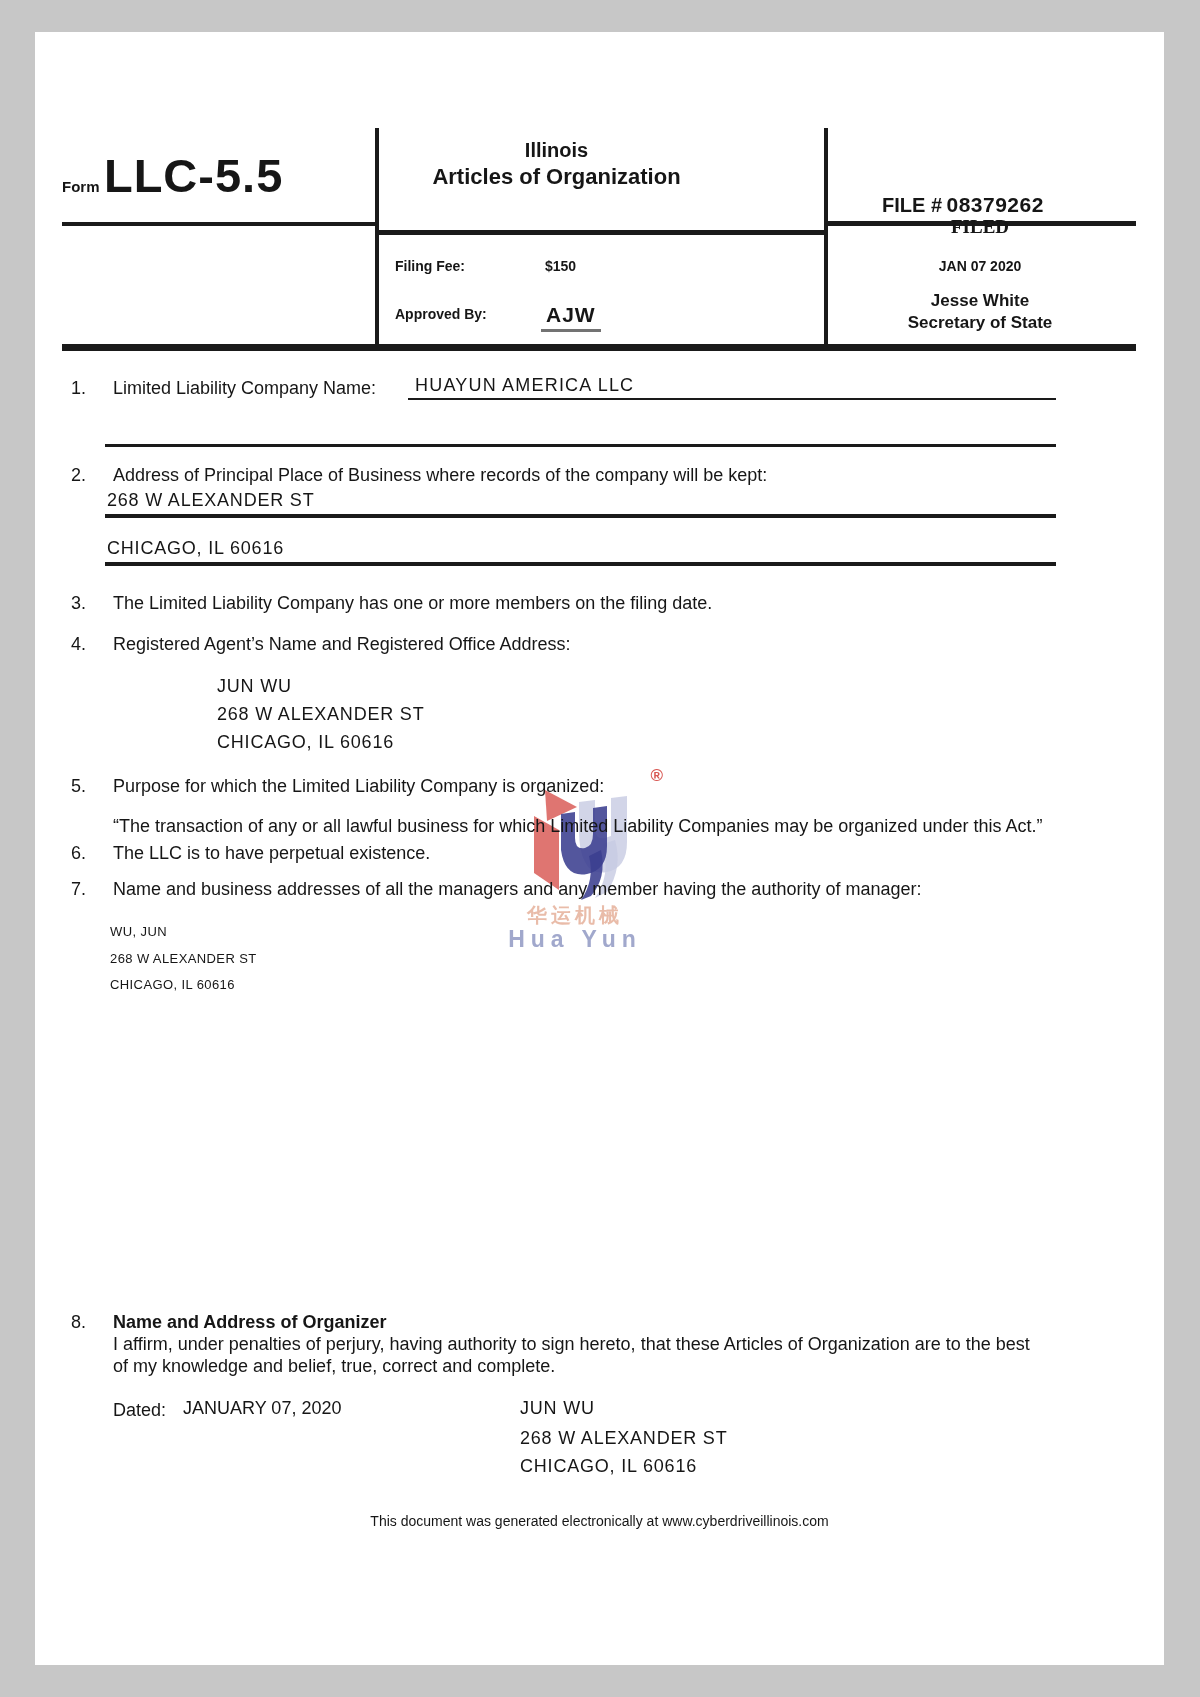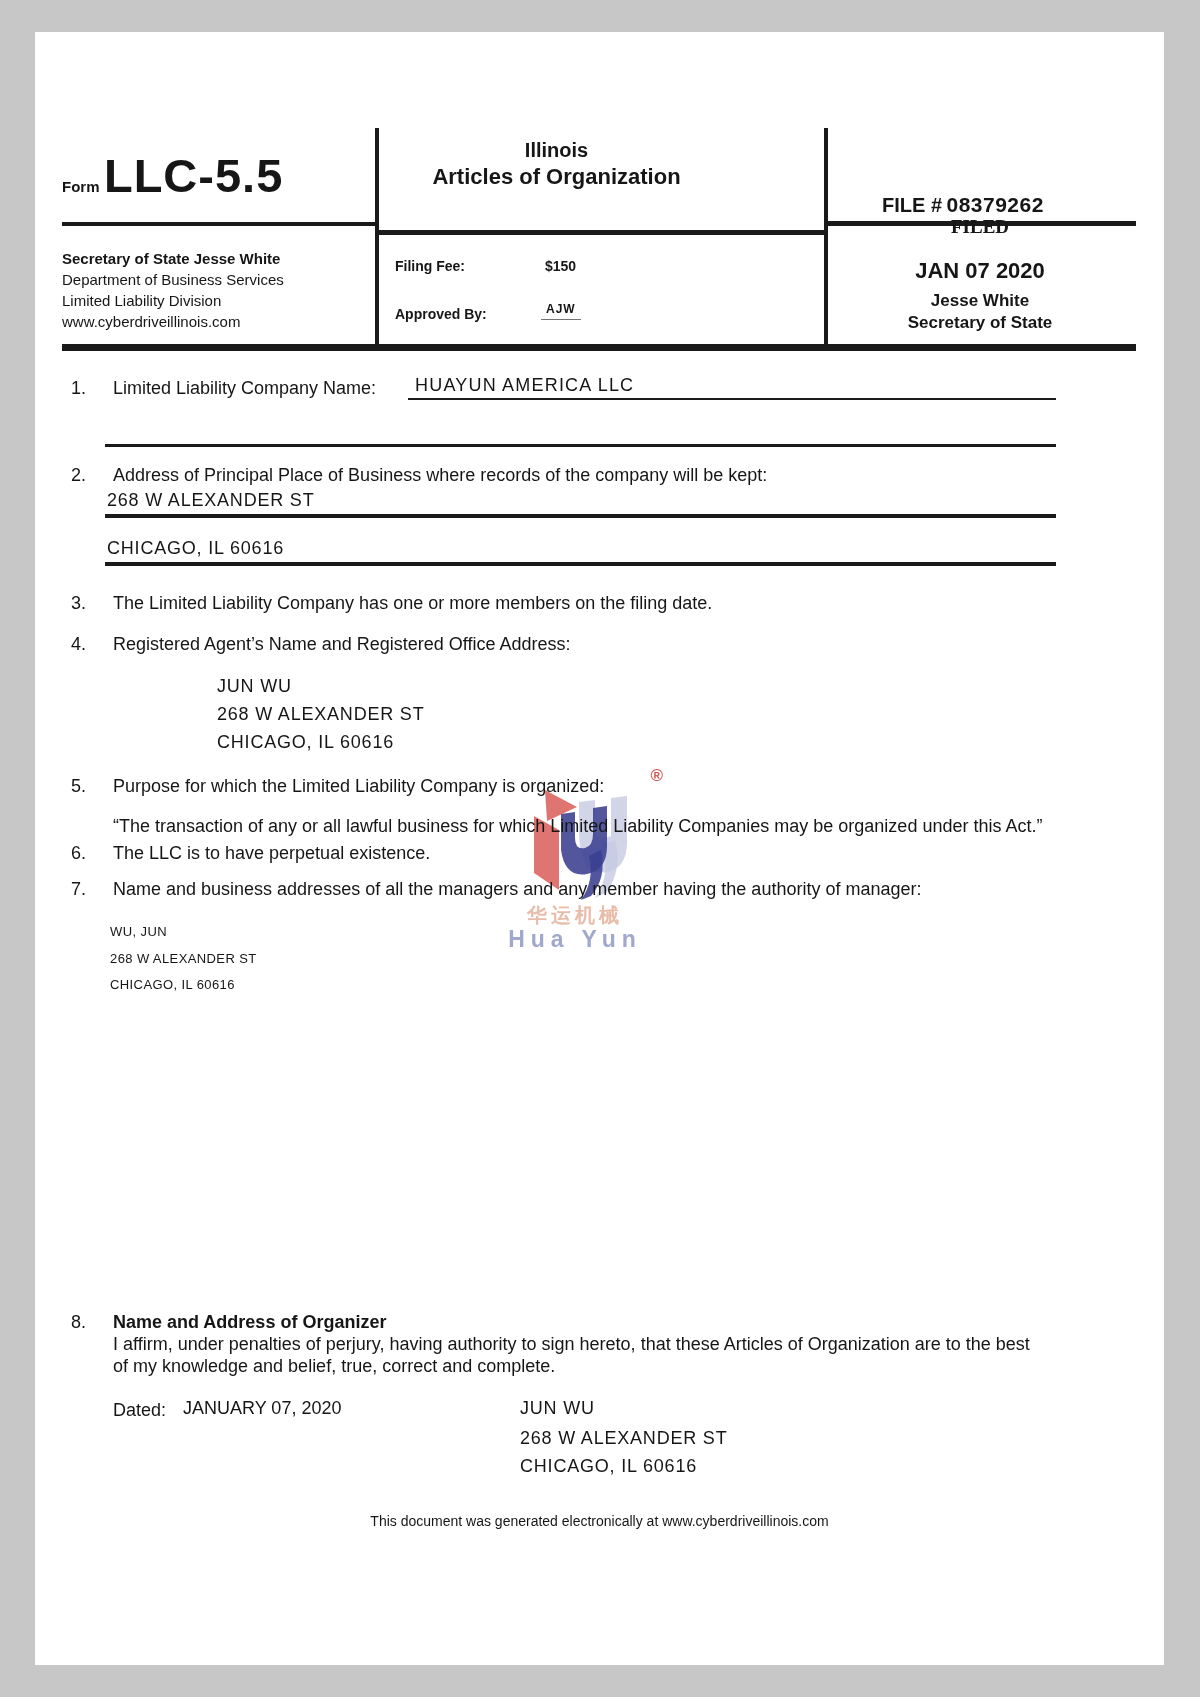--- a/index.html
+++ b/index.html
@@ -15,21 +15,21 @@
   
   .form-block{position:absolute;left:27px;top:116px;z-index:2;}
   .form-block .pre{font-size:15px;font-weight:bold;}
   .form-block .big{font-size:47px;font-weight:bold;letter-spacing:1px;}
   .org{position:absolute;left:27px;top:216px;font-size:15px;line-height:21px;z-index:2;}
   .title-block{position:absolute;left:344px;top:105px;width:355px;text-align:center;z-index:2;}
   .title-block .l1{font-size:20px;font-weight:bold;line-height:26px;}
   .title-block .l2{font-size:20px;font-weight:bold;line-height:26px;}
   .title-block .l3{font-size:22px;font-weight:bold;line-height:28px;}
   .fee{font-size:14px;font-weight:bold;}
-  .ajw{border-bottom:1px solid #737373;padding:0 5px 2px 5px;font-size:12px;letter-spacing:1px;}
+  .ajw{border-bottom:3px solid #737373;padding:0 5px 2px 5px;font-size:21px;letter-spacing:1px;}
   .filecell{position:absolute;left:802px;top:161px;z-index:2;white-space:nowrap;margin-left:45px;}
   .filecell .fl{font-size:20px;font-weight:bold;}
   .filecell .fv{font-size:21px;font-weight:bold;letter-spacing:.5px;}
   .filedline{position:absolute;left:789px;width:312px;text-align:center;font-weight:bold;z-index:2;}
   
   .wm{position:absolute;left:430px;top:738px;width:220px;height:225px;text-align:center;z-index:1;}
   .wm .reg{position:absolute;right:22px;top:-4px;font-size:17px;font-weight:bold;}
   .wm .cjk{position:absolute;left:0;top:132px;width:220px;font-size:20px;font-weight:bold;letter-spacing:4px;opacity:.35;}
   .wm .latin{position:absolute;left:0;top:156px;width:220px;font-size:23px;font-weight:bold;letter-spacing:6px;opacity:.8;}
   .wm svg{position:absolute;left:50%;top:10px;transform:translateX(-50%);}
@@ -41,26 +41,20 @@
 <div class="canvas">
   <div class="page">
 
     <div class="form-block">
       <span class="pre">Form</span>
       <span class="big">LLC-5.5</span>
     </div>
 
     <div class="rule" style="left:27px;top:190px;width:313px;height:4px;"></div>
 
-    <div class="org">
-      <div class="b">Secretary of State Jesse White</div>
-      <div>Department of Business Services</div>
-      <div>Limited Liability Division</div>
-      <div>www.cyberdriveillinois.com</div>
-    </div>
 
     <div class="rule" style="left:340px;top:96px;width:4px;height:218px;"></div>
 
     <div class="title-block">
       <div class="l1">Illinois</div>
       <div class="l3">Articles of Organization</div>
     </div>
 
     <div class="rule" style="left:344px;top:198px;width:445px;height:5px;"></div>
 
@@ -72,21 +66,21 @@
     <div class="rule" style="left:789px;top:96px;width:4px;height:218px;"></div>
 
     <div class="filecell">
       <span class="fl">FILE #</span>
       <span class="fv">08379262</span>
     </div>
 
     <div class="rule" style="left:793px;top:189px;width:308px;height:5px;"></div>
 
     <div class="filedline" style="top:184px;font-size:19px;font-family:Liberation Serif, serif;">FILED</div>
-    <div class="filedline" style="top:226px;font-size:22px;">JAN 07 2020</div>
+    <div class="filedline" style="top:226px;font-size:14px;">JAN 07 2020</div>
     <div class="filedline" style="top:259px;font-size:17px;">Jesse White</div>
     <div class="filedline" style="top:281px;font-size:17px;">Secretary of State</div>
 
     <div class="rule" style="left:27px;top:312px;width:1074px;height:7px;"></div>
 
     <div class="wm">
       <span class="reg" style="color:#d85752;">®</span>
       <svg width="120" height="120" viewBox="0 0 120 120">
         <path d="M64 22 L80 20 L80 48 Q80 60 90 58 L96 56 L96 18 L112 16 L112 62 Q112 88 92 92 Q76 95 70 82 Q64 72 64 50 Z" fill="#c7cae2" opacity="0.8"></path>
         <path d="M100 60 Q108 88 92 112 L80 118 Q96 96 88 64 Z" fill="#c7cae2" opacity="0.8"></path>

